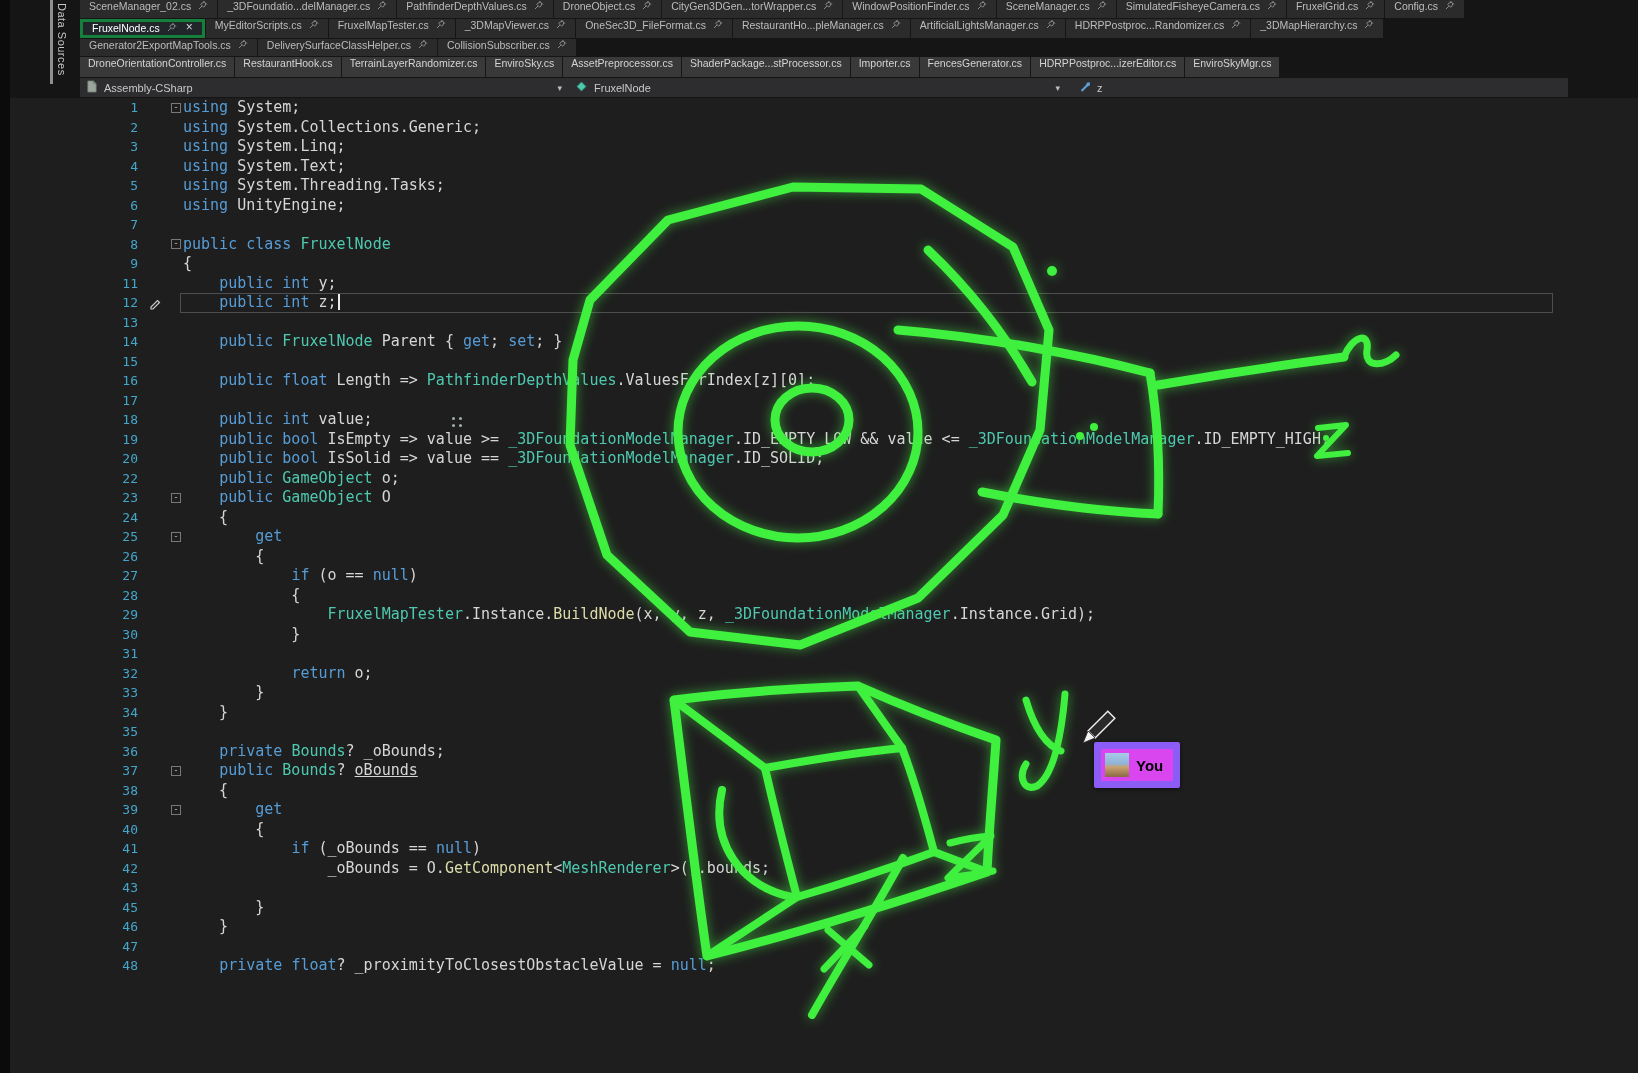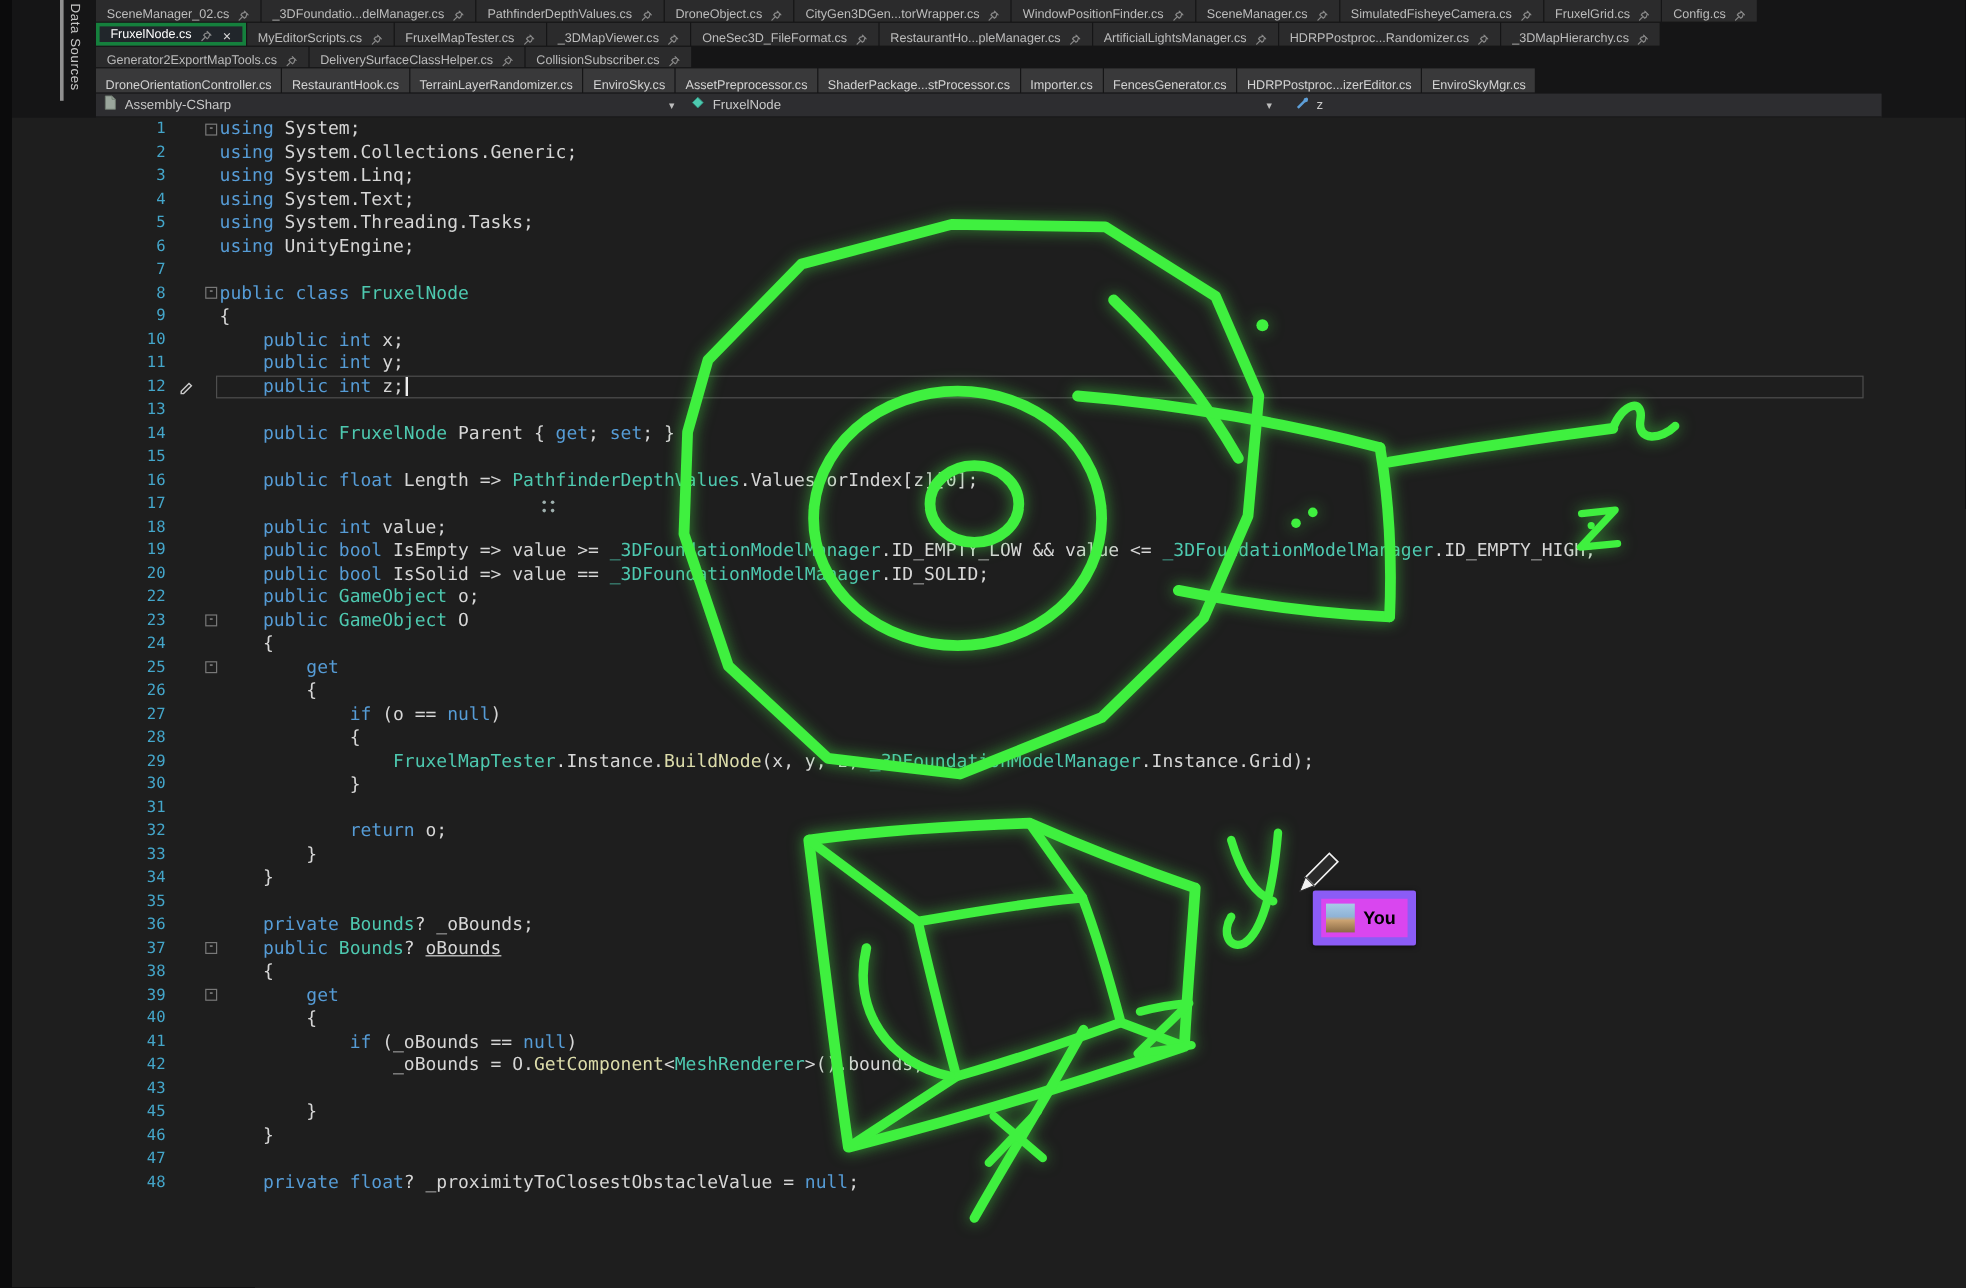--- a/index.html
+++ b/index.html
@@ -7,21 +7,21 @@
   .top-bg{position:absolute;left:0;top:0;width:1638px;height:98px;background:#151516;}
   .left-strip{position:absolute;left:0;top:0;width:10px;height:1073px;background:#0b0b0c;}
   .side-strip{position:absolute;left:50px;top:0;width:3px;height:84px;background:#8f8f8f;}
   .side-tab{position:absolute;left:56px;top:3px;writing-mode:vertical-rl;font-size:11px;color:#c6c6c6;letter-spacing:0.5px;}
   
   .tabrow{position:absolute;left:80px;display:flex;gap:1px;align-items:stretch;}
   .row1{top:0;height:18px;}
   .row2{top:19px;height:19px;}
   .row3{top:39px;height:17px;}
   .row4{top:57px;height:20px;}
-  .tab{display:flex;align-items:flex-end;gap:7px;padding:0 9px;background:#2b2b2c;color:#bcbcbc;font-size:10.5px;white-space:nowrap;box-sizing:border-box;}
+  .tab{display:flex;align-items:flex-start;gap:7px;padding:0 9px;background:#2b2b2c;color:#bcbcbc;font-size:10.5px;white-space:nowrap;box-sizing:border-box;}
   .tab.light{background:#39393a;color:#d3d3d3;padding:0 8px;}
   .tab.active{background:#21262b;border:3px solid #15803d;color:#ffffff;}
   .tab .pin{display:flex;align-items:center;opacity:.85;}
   .tab .close{color:#d8d8d8;font-size:12px;margin-left:2px;line-height:10px;}
   
   .navbar{position:absolute;left:80px;top:78px;width:1488px;height:19px;background:#2d2d30;border-bottom:1px solid #141414;display:flex;}
   .navseg{display:flex;align-items:center;gap:6px;padding-left:5px;box-sizing:border-box;}
   .seg1{width:490px;}
   .seg2{width:498px;}
   .seg3{flex:1;padding-left:10px;}
@@ -438,25 +438,20 @@
           <span class="fold">-</span>
         </span>
         <span class="code"><span class="k">public</span><span class="p"> </span><span class="k">class</span><span class="p"> </span><span class="t">FruxelNode</span></span>
       </div>
       <div class="code-line">
         <span class="ln">9</span>
         <span class="foldcol"></span>
         <span class="code"><span class="p">{</span></span>
       </div>
       <div class="code-line">
-        <span class="ln">10</span>
-        <span class="foldcol"></span>
-        <span class="code"><span class="p">    </span><span class="k">public</span><span class="p"> </span><span class="k">int</span><span class="p"> x;</span></span>
-      </div>
-      <div class="code-line">
         <span class="ln">11</span>
         <span class="foldcol"></span>
         <span class="code"><span class="p">    </span><span class="k">public</span><span class="p"> </span><span class="k">int</span><span class="p"> y;</span></span>
       </div>
       <div class="code-line current">
         <span class="ln">12</span>
         <span class="foldcol">
           <span class="gpencil"><svg width="12" height="12">
               <path d="M2 10 L4 10 L10.5 3.5 L8.5 1.5 L2 8 Z" fill="none" stroke="#cccccc" stroke-width="1.2"></path>
             </svg></span>

